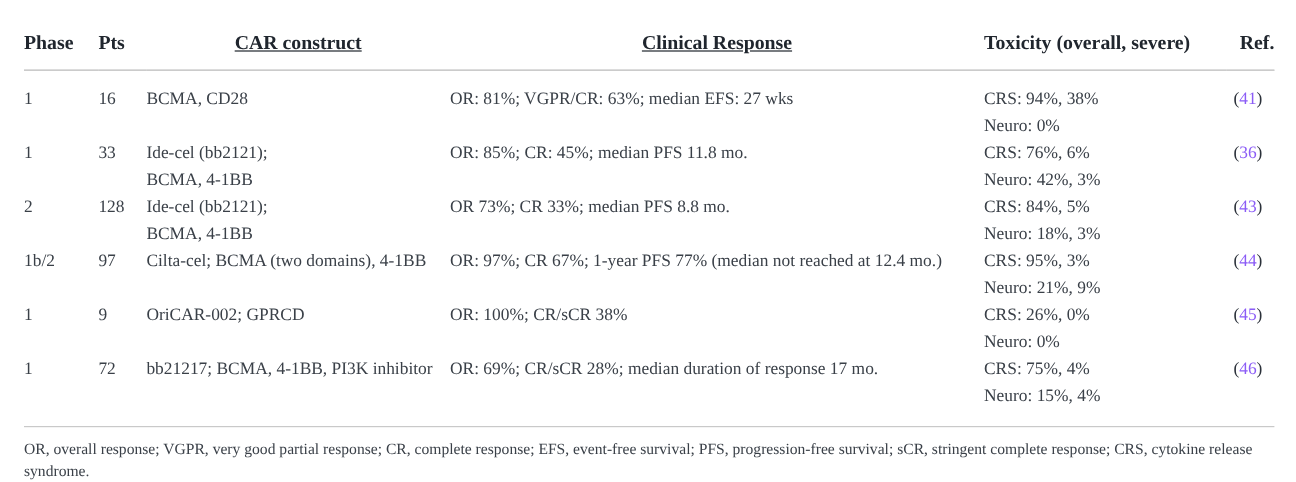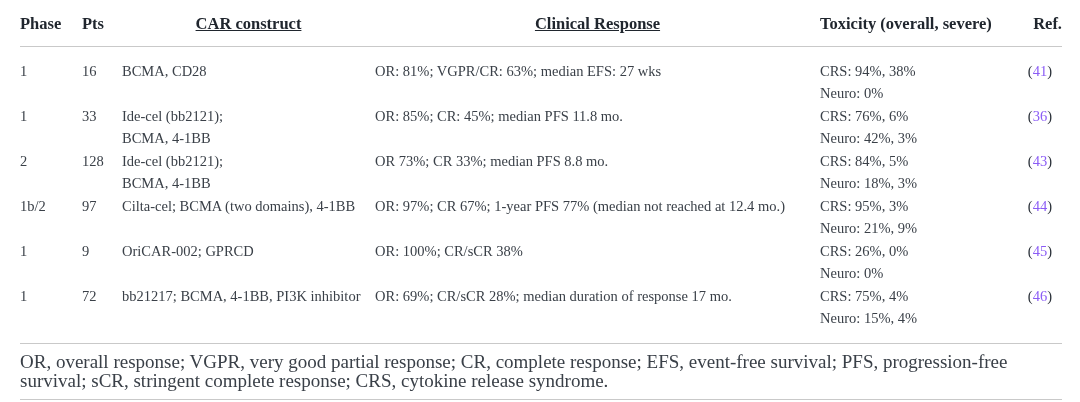--- a/index.html
+++ b/index.html
@@ -8,21 +8,21 @@
     background: #ffffff;
   }
   body {
     width: 1080px;
     height: 402px;
     overflow: hidden;
     font-family: "Liberation Serif", "DejaVu Serif", serif;
     color: #3a4048;
   }
   .table-wrap {
-    padding: 4px 18px 0 20px;
+    padding: 16px 18px 0 20px;
   }
   table.study-table {
     width: 1042px;
     border-collapse: collapse;
     table-layout: fixed;
   }
   thead th {
     font-size: 16.5px;
     font-weight: bold;
     color: #20262e;
@@ -52,21 +52,21 @@
   .paren { color: #2b313a; }
   .refnum { color: #8b5cf6; }
   .footnote {
     margin: 0 18px 0 20px;
     border-top: 1px solid #c9c9c9;
     border-bottom: 1px solid #c9c9c9;
     padding: 8px 0 9px 0;
   }
   .footnote p {
     margin: 0;
-    font-size: 19px;
+    font-size: 13px;
     line-height: 19px;
     color: #3a4048;
   }
 </style>
 </head>
 <body>
 
 <div class="table-wrap">
   <table class="study-table">
     <colgroup>

